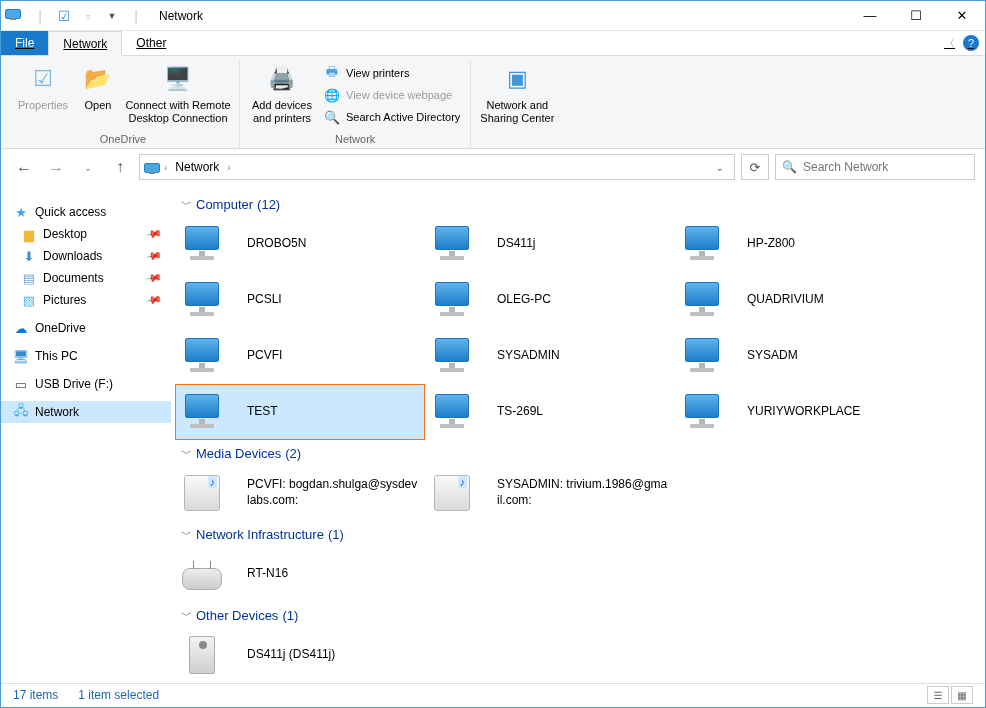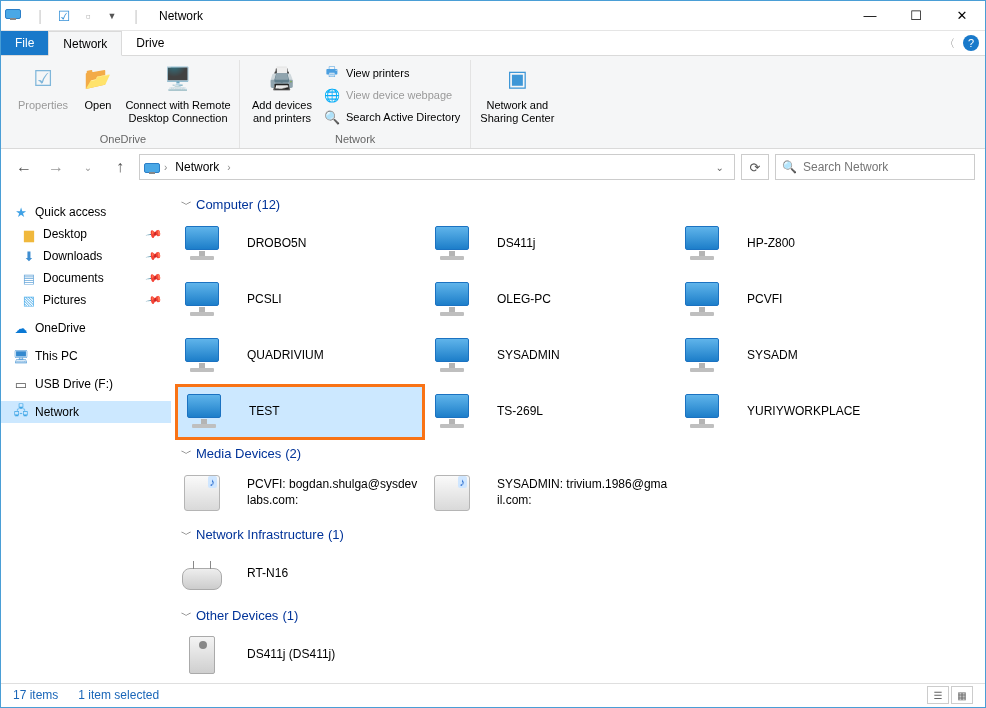--- a/index.html
+++ b/index.html
@@ -7,21 +7,21 @@
 .titlebar { height: 30px; display: flex; align-items: center; background: #fff; border-bottom: 1px solid #e5e5e5; }
 .titlebar .qat { display: flex; align-items: center; padding: 0 4px; gap: 2px; }
 .titlebar .qat span { width: 22px; height: 22px; display: flex; align-items: center; justify-content: center; font-size: 14px; }
 .titlebar .title { margin-left: 8px; font-size: 12px; }
 .titlebar .winbtns { margin-left: auto; display: flex; }
 .titlebar .winbtns div { width: 46px; height: 30px; display: flex; align-items: center; justify-content: center; font-size: 13px; }
 .ticon-net { width:16px; height:16px; display:inline-block; position:relative; }
 .ticon-net::before { content:""; position:absolute; left:0; top:4px; width:14px; height:8px; background:#4aa8e6; border:1px solid #2b7fc8; border-radius:2px; }
 .ticon-net::after { content:""; position:absolute; left:5px; top:13px; width:6px; height:2px; background:#888; }
 
-.tabs { height: 25px; display: flex; align-items: stretch; background: #fff; border-bottom: 1px solid #dadada; }
+.tabs { height: 25px; display: flex; align-items: stretch; background: #fff; border-bottom: 1px solid #dadada; text-decoration: underline; }
 .tabs .tab { padding: 0 14px; font-size: 12px; display: flex; align-items: center; cursor: default; }
 .tabs .tab.file { background: #1979ca; color: #fff; }
 .tabs .tab.active { background: #f5f6f7; border-left:1px solid #dadada; border-top:1px solid #dadada; border-right:1px solid #dadada; border-bottom:1px solid #f5f6f7; margin-bottom:-1px; }
 .tabs .right { margin-left: auto; display: flex; align-items: center; padding-right: 6px; gap: 8px; }
 .tabs .right .help { width:16px; height:16px; border-radius:50%; background:#1979ca; color:#fff; font-size:11px; display:flex; align-items:center; justify-content:center; }
 
 .ribbon { height: 93px; background: #f5f6f7; border-bottom: 1px solid #dadada; display: flex; padding: 4px 6px 0 6px; }
 .rgroup { display:flex; flex-direction:column; align-items:center; border-right: 1px solid #e3e3e3; padding: 0 6px; }
 .rgroup .row { display:flex; flex:1; gap: 2px; }
 .rgroup .label { font-size: 11px; color:#666; padding: 2px 0 3px 0; text-align:center; }
@@ -55,21 +55,21 @@
 .side-item .sicon { width:16px; height:16px; display:flex; align-items:center; justify-content:center; font-size:13px; }
 .c-star{color:#40a2e6;} .c-fold{color:#f0b83c;} .c-dl{color:#3f8ed1;} .c-doc{color:#6aa8da;} .c-pic{color:#55b1eb;} .c-cloud{color:#0a78d4;} .c-pc{color:#3489cf;} .c-usb{color:#555;} .c-net{color:#3da5e6;}
 
 .content { flex:1; overflow-y:auto; padding: 6px 4px 10px 4px; position:relative; }
 .content::-webkit-scrollbar{width:17px;} .content::-webkit-scrollbar-track{background:#f0f0f0;} .content::-webkit-scrollbar-thumb{background:#c2c2c2;}
 .group-head { display:flex; align-items:center; gap:4px; color:#003399; font-size:13px; padding: 6px 0 4px 6px; cursor:default; }
 .group-head .chev { font-size:11px; color:#555; }
 .group-head .cnt { color:#003399; }
 .items { display:flex; flex-wrap:wrap; }
 .item { width: 250px; height:56px; display:flex; align-items:center; gap:24px; padding:4px 6px; font-size:12px; cursor:default; }
-.item.sel { background:#cce8ff; border:3px solid #f97316; padding:3px 5px; }
+.item.sel { background:#cce8ff; border:1px solid #f97316; padding:3px 5px; }
 .item .iimg { width:42px; height:42px; display:flex; align-items:center; justify-content:center; flex-shrink:0; }
 .item .txt { line-height:1.3; word-break:break-all; }
 .monitor { position:relative; width:40px; height:36px; }
 .monitor .screen { position:absolute; left:3px; top:0; width:34px; height:24px; background:linear-gradient(#5fb4ea,#1d7ec9); border:1px solid #1b72c1; border-radius:2px; }
 .monitor .stand { position:absolute; left:17px; top:25px; width:6px; height:5px; background:#b4b4b4; }
 .monitor .base { position:absolute; left:8px; top:30px; width:24px; height:4px; background:#bfbfbf; border-radius:1px; }
 .mediabox { width:36px; height:36px; background:linear-gradient(#fafafa,#d9d9d9); border:1px solid #b5b5b5; border-radius:3px; position:relative; }
 .mediabox::after{ content:"♪"; position:absolute; right:2px; top:0; font-size:11px; color:#2266cc; background:#cfe6ff; border-radius:2px; padding:0 2px;}
 .router { width:40px; height:22px; background:linear-gradient(#eee,#ccc); border:1px solid #aaa; border-radius:8px; margin-top:10px; position:relative;}
 .router::before{content:""; position:absolute; left:10px; top:-8px; width:1px; height:8px; background:#888;}
@@ -99,21 +99,21 @@
   <div class="winbtns">
     <div>—</div>
     <div>☐</div>
     <div class="close">✕</div>
   </div>
 </div>
 
 <div class="tabs">
   <div class="tab file">File</div>
   <div class="tab active">Network</div>
-  <div class="tab">Drive</div>
+  <div class="tab">Other</div>
   <div class="right">
     <span style="color:#888;font-size:11px;">〈</span>
     <span class="help">?</span>
   </div>
 </div>
 
 <div class="ribbon">
   <div class="rgroup">
     <div class="row">
       <div class="bigbtn disabled">
@@ -287,31 +287,31 @@
           <div class="txt">OLEG-PC</div>
         </div>
         <div class="item">
           <div class="iimg">
             <div class="monitor">
               <div class="screen"></div>
               <div class="stand"></div>
               <div class="base"></div>
             </div>
           </div>
+          <div class="txt">QUADRIVIUM</div>
+        </div>
+        <div class="item">
+          <div class="iimg">
+            <div class="monitor">
+              <div class="screen"></div>
+              <div class="stand"></div>
+              <div class="base"></div>
+            </div>
+          </div>
           <div class="txt">PCVFI</div>
-        </div>
-        <div class="item">
-          <div class="iimg">
-            <div class="monitor">
-              <div class="screen"></div>
-              <div class="stand"></div>
-              <div class="base"></div>
-            </div>
-          </div>
-          <div class="txt">QUADRIVIUM</div>
         </div>
         <div class="item">
           <div class="iimg">
             <div class="monitor">
               <div class="screen"></div>
               <div class="stand"></div>
               <div class="base"></div>
             </div>
           </div>
           <div class="txt">SYSADMIN</div>

